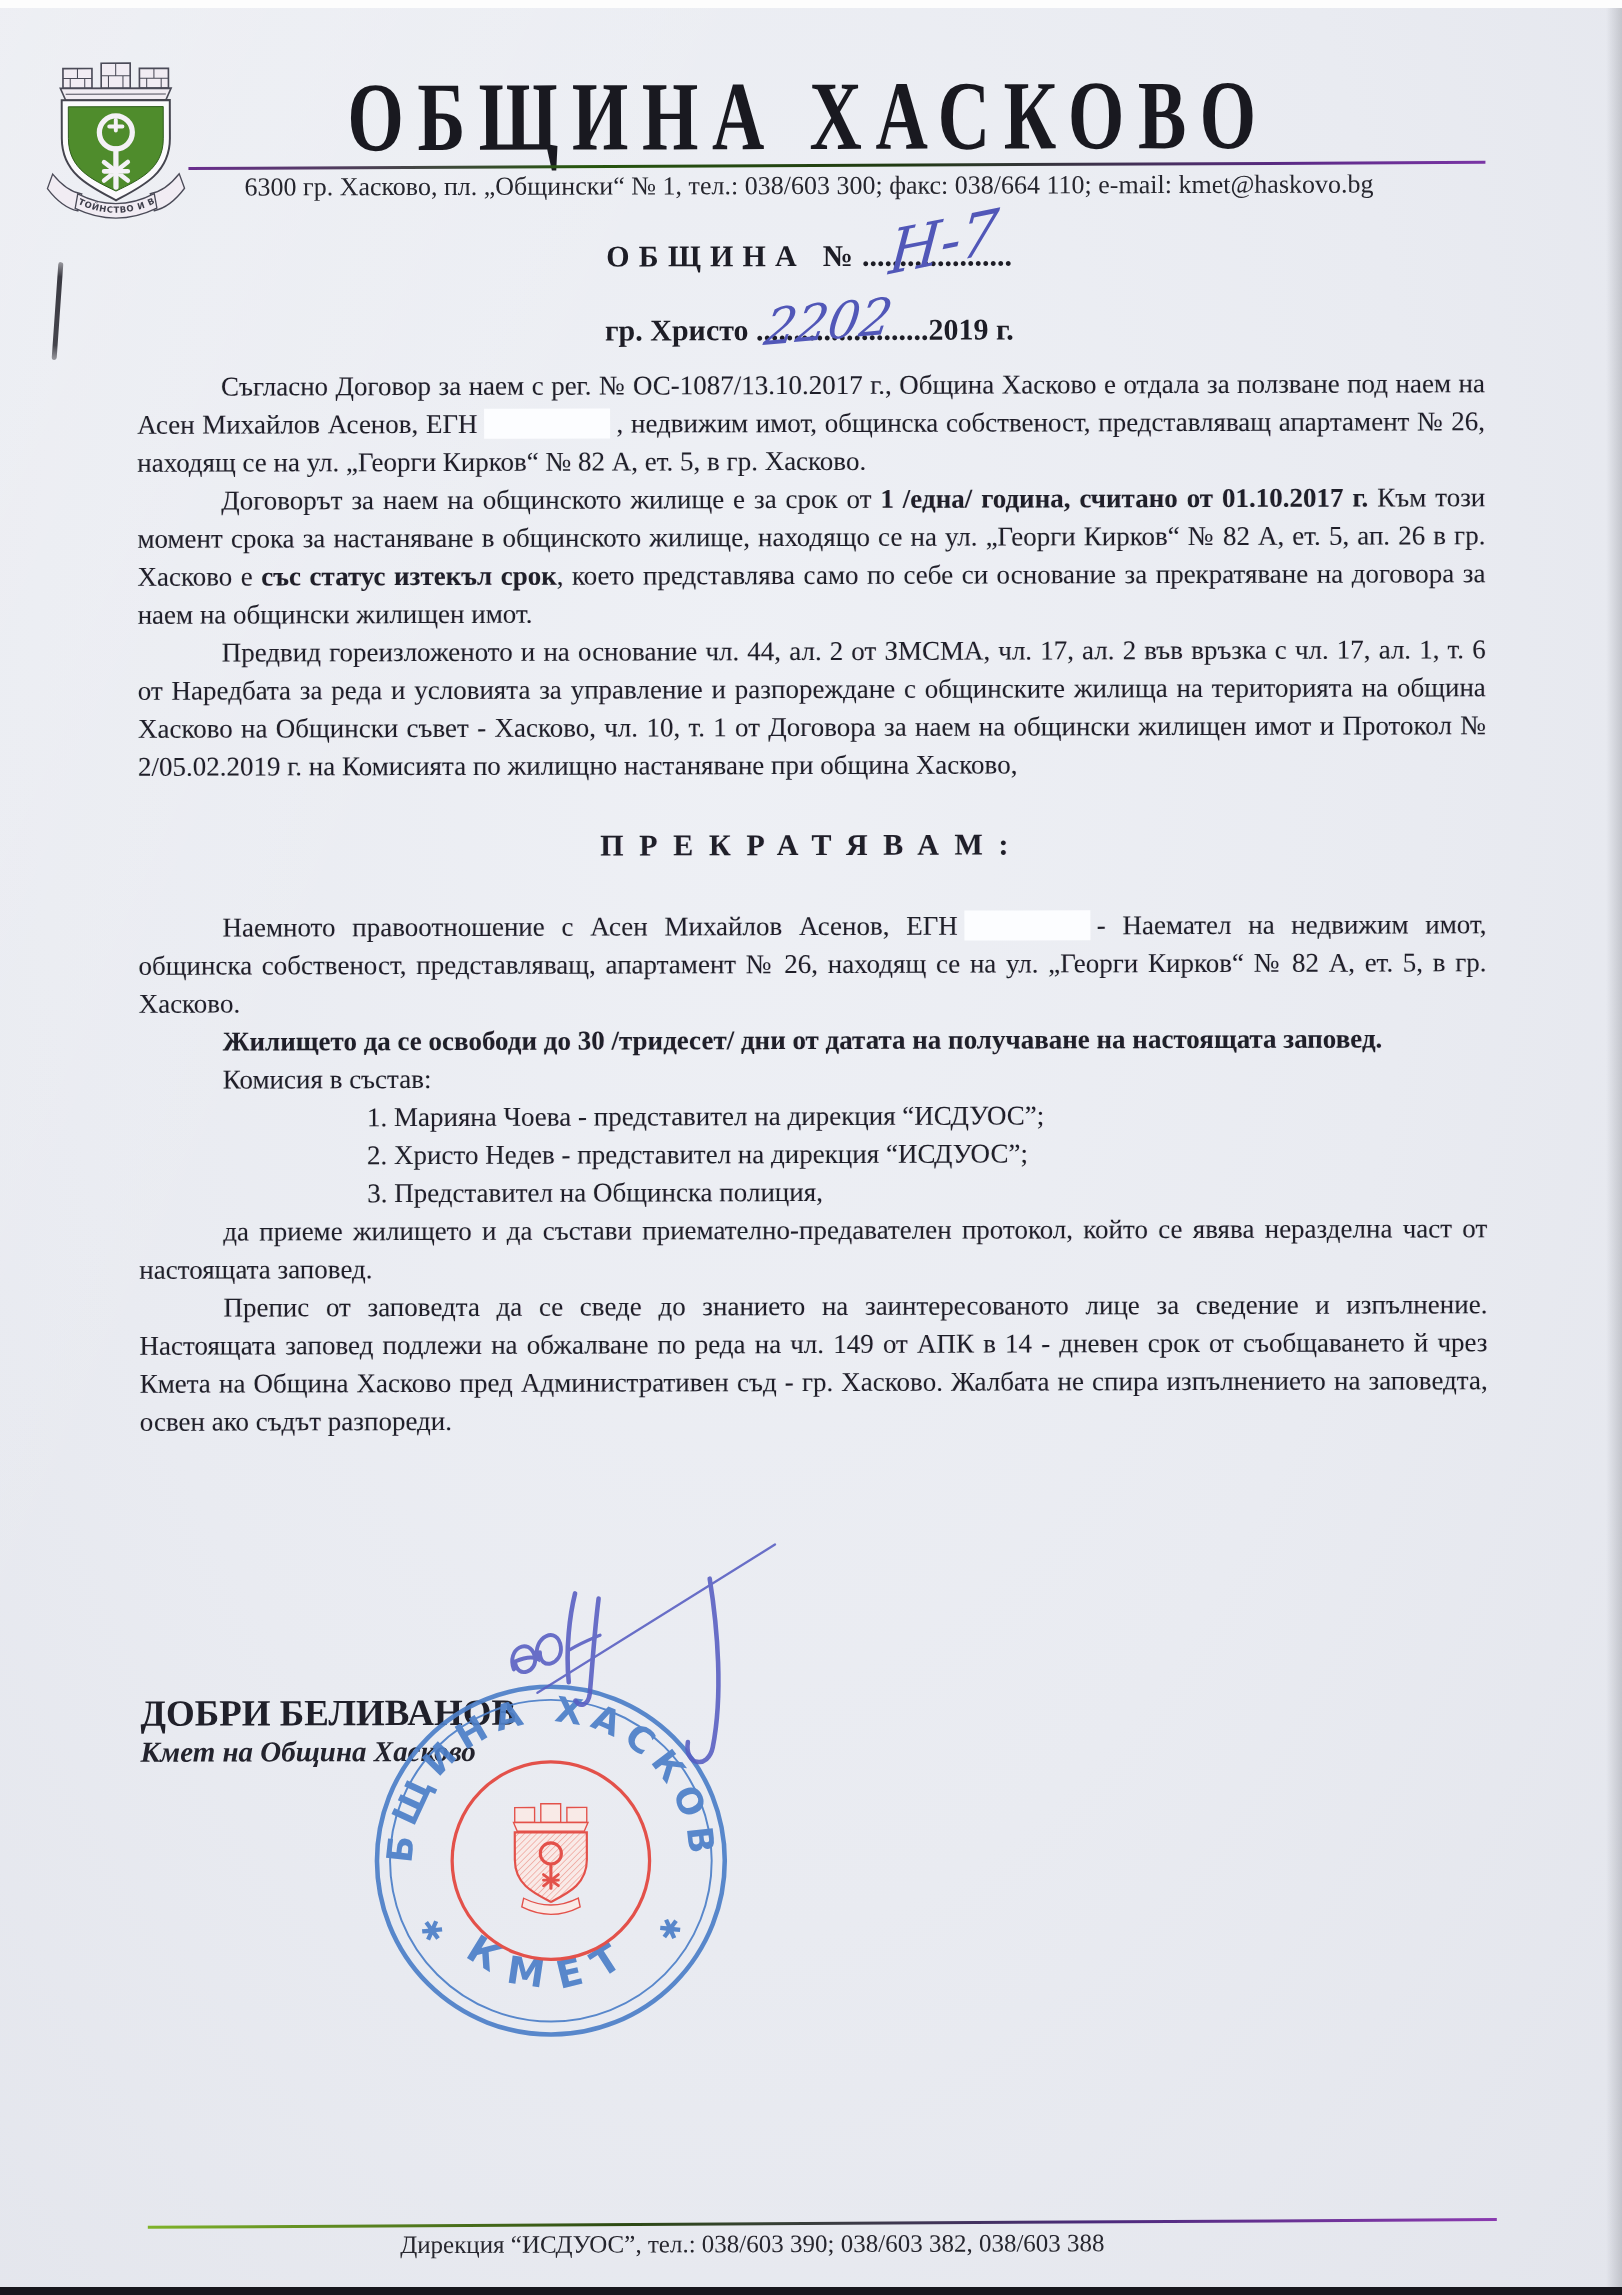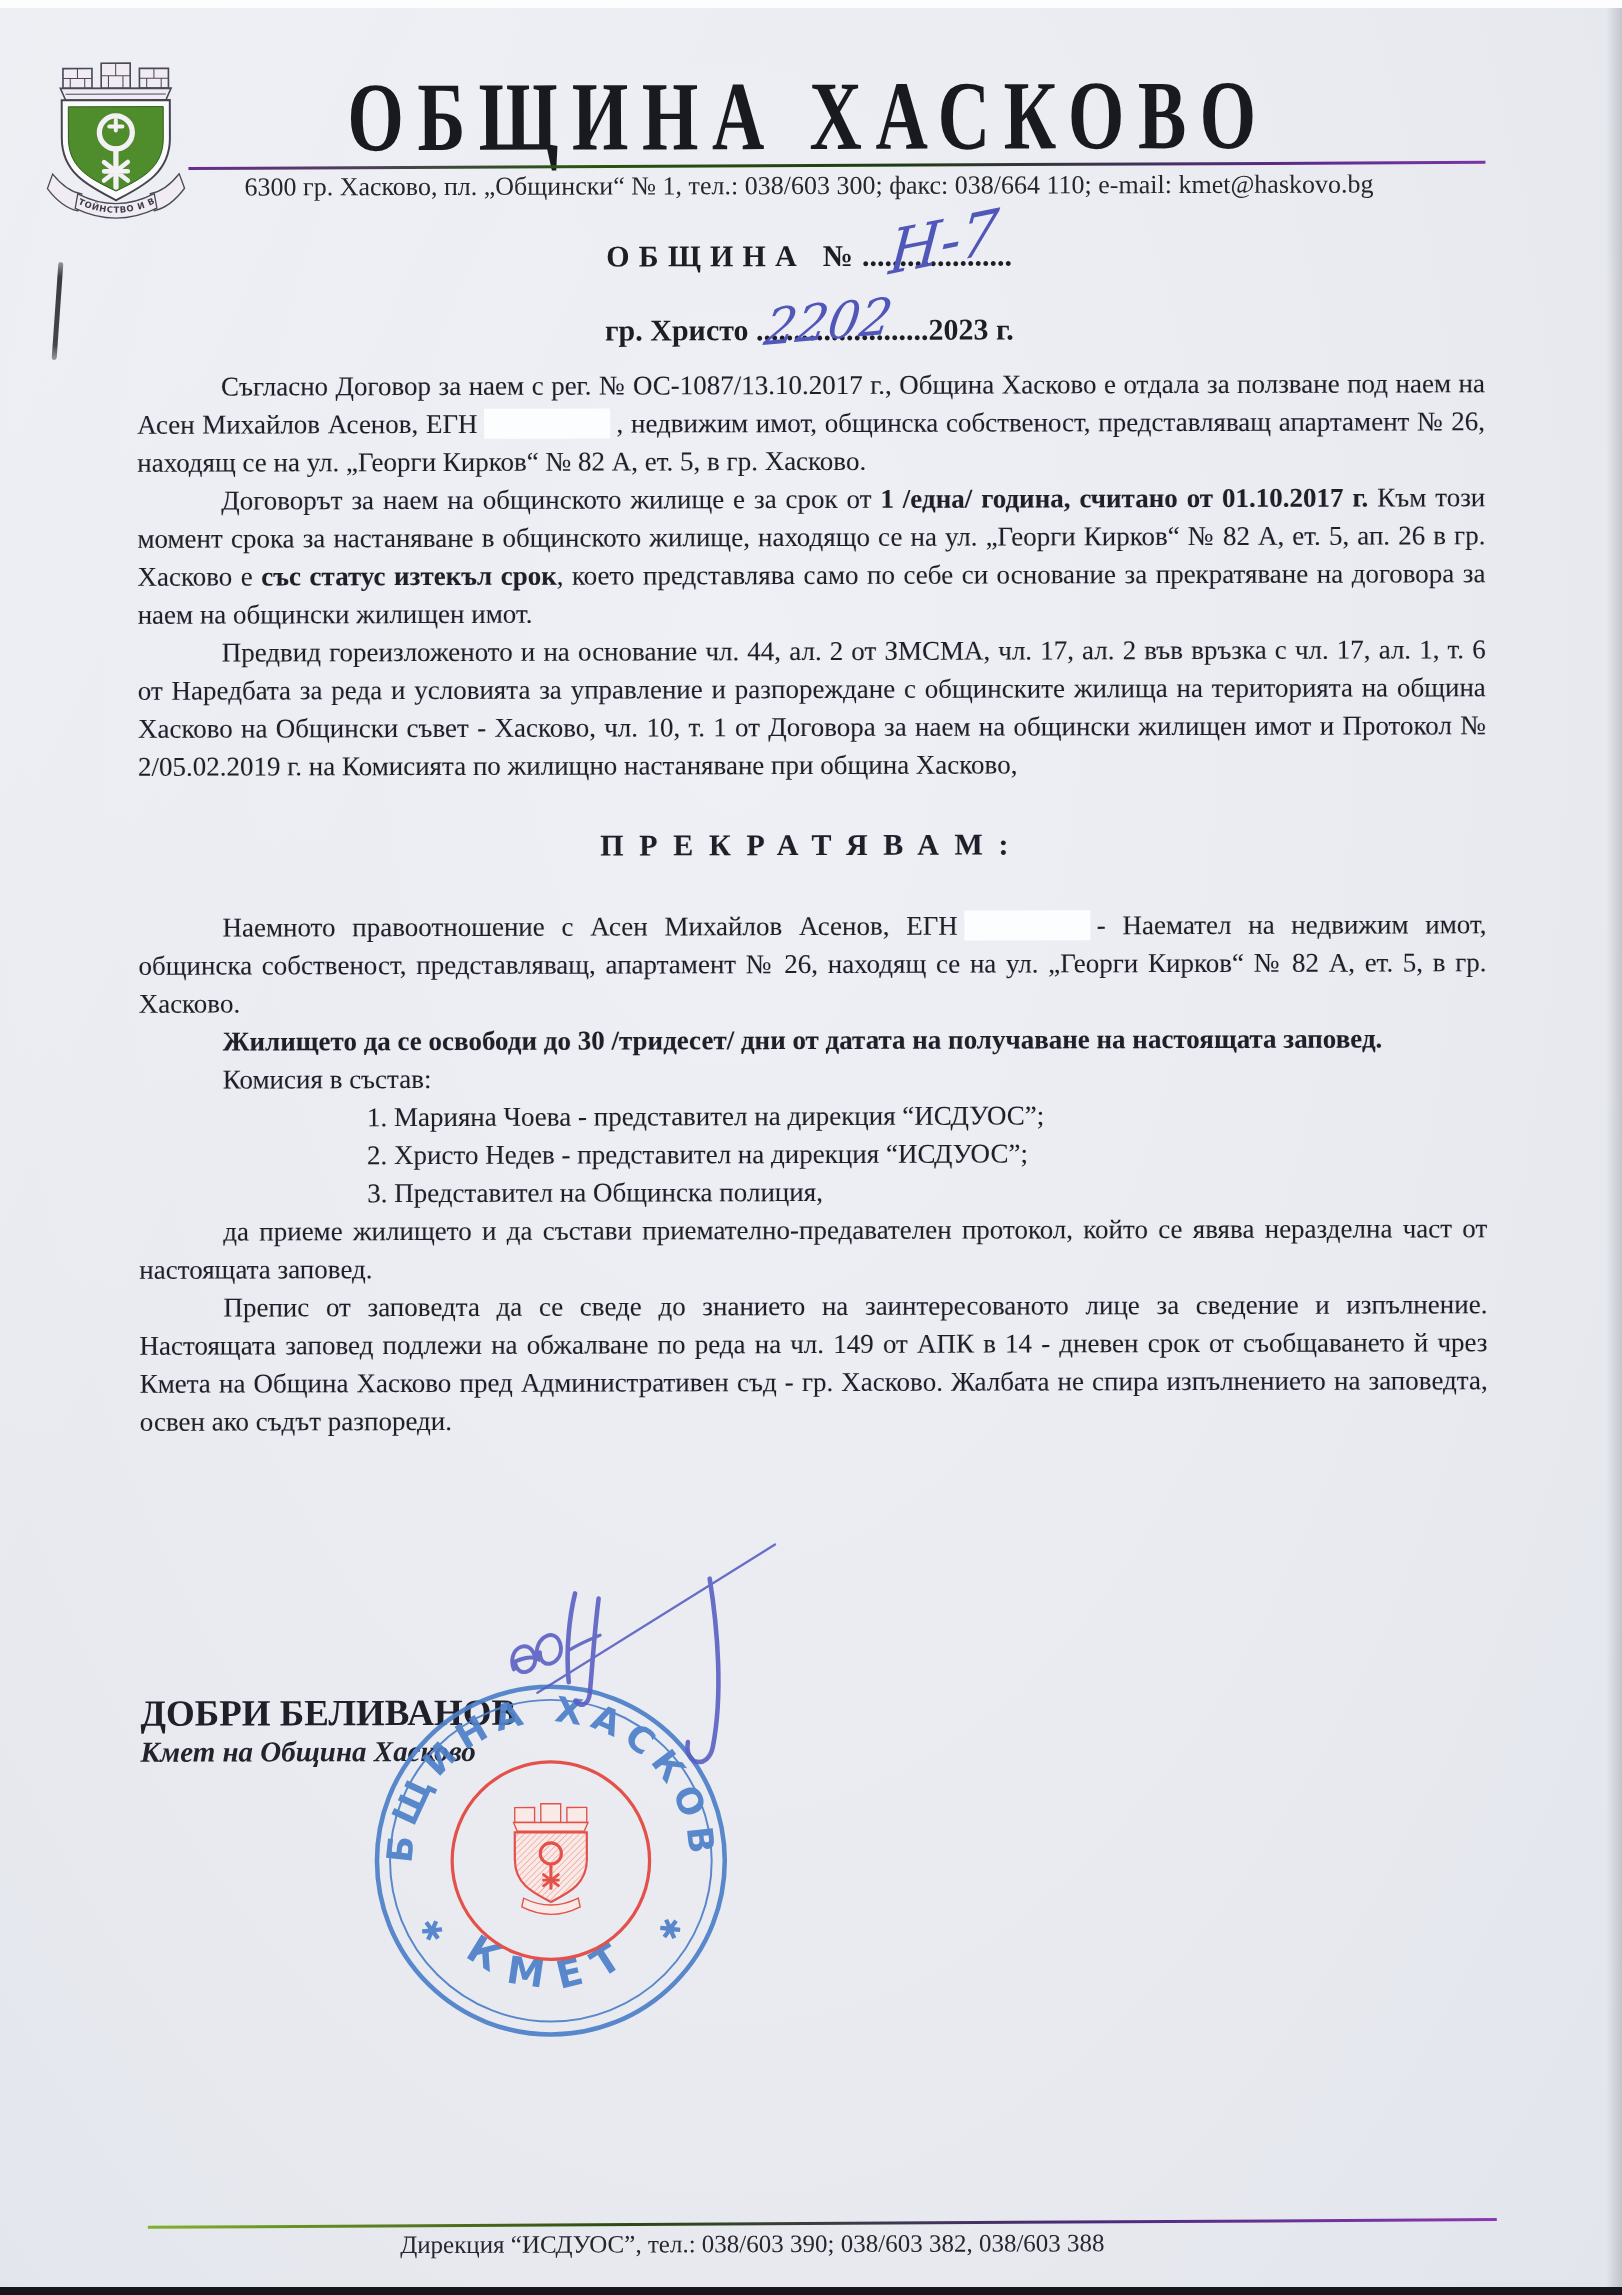--- a/index.html
+++ b/index.html
@@ -109,21 +109,21 @@
     <div class="hdr-rule"></div>
     <div class="hdr-address">6300 гр. Хасково, пл. „Общински“ № 1, тел.: 038/603 300; факс: 038/664 110; e-mail: kmet@haskovo.bg</div>
 
     <div class="order-line">
       <span class="lbl">ОБЩИНА №</span><span>....................</span>
     </div>
     <span class="hand hand-number">Н-7</span>
 
     <div class="place-line">
       <span>гр. Христо</span>
-      <span>.......................</span><span>2023 г.</span>
+      <span>.......................</span><span>2019 г.</span>
     </div>
     <span class="hand hand-date">2202</span>
 
     <div class="body-block">
       <p class="indent"><span>Съгласно Договор за наем с рег. № ОС-1087/13.10.2017 г., Община Хасково е отдала за ползване под наем на Асен Михайлов Асенов, ЕГН</span><span class="redact"></span><span>, недвижим имот, общинска собственост, представляващ апартамент № 26, находящ се на ул. „Георги Кирков“ № 82 А, ет. 5, в гр. Хасково.</span></p>
 
       <p class="indent"><span>Договорът за наем на общинското жилище е за срок от </span><span class="bold">1 /една/ година, считано от 01.10.2017 г.</span><span> Към този момент срока за настаняване в общинското жилище, находящо се на ул. „Георги Кирков“ № 82 А, ет. 5, ап. 26 в гр. Хасково е </span><span class="bold">със статус изтекъл срок</span><span>, което представлява само по себе си основание за прекратяване на договора за наем на общински жилищен имот.</span></p>
 
       <p class="indent">Предвид гореизложеното и на основание чл. 44, ал. 2 от ЗМСМА, чл. 17, ал. 2 във връзка с чл. 17, ал. 1, т. 6 от Наредбата за реда и условията за управление и разпореждане с общинските жилища на територията на община Хасково на Общински съвет - Хасково, чл. 10, т. 1 от Договора за наем на общински жилищен имот и Протокол № 2/05.02.2019 г. на Комисията по жилищно настаняване при община Хасково,</p>
 

